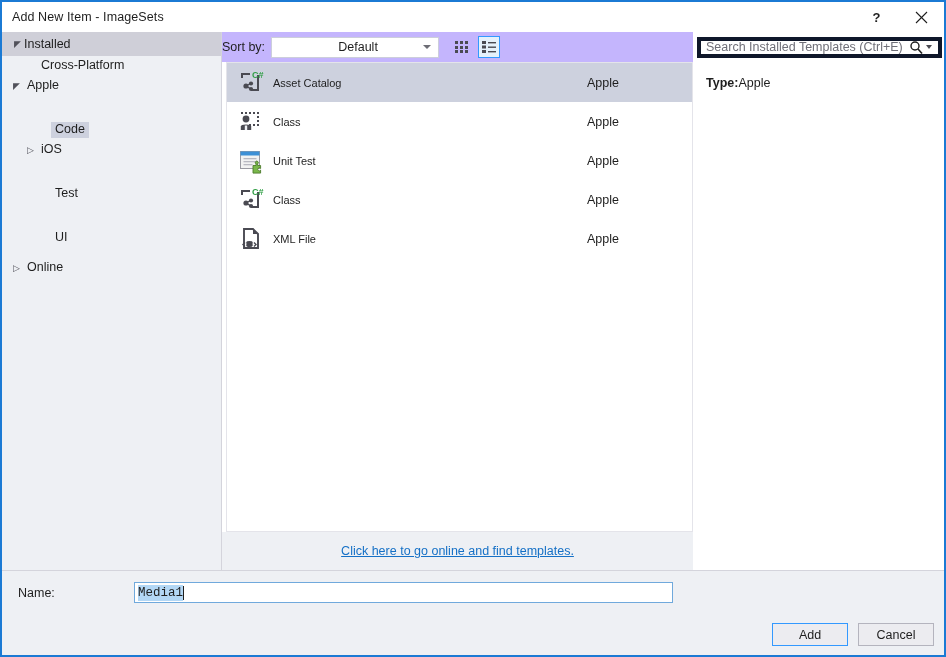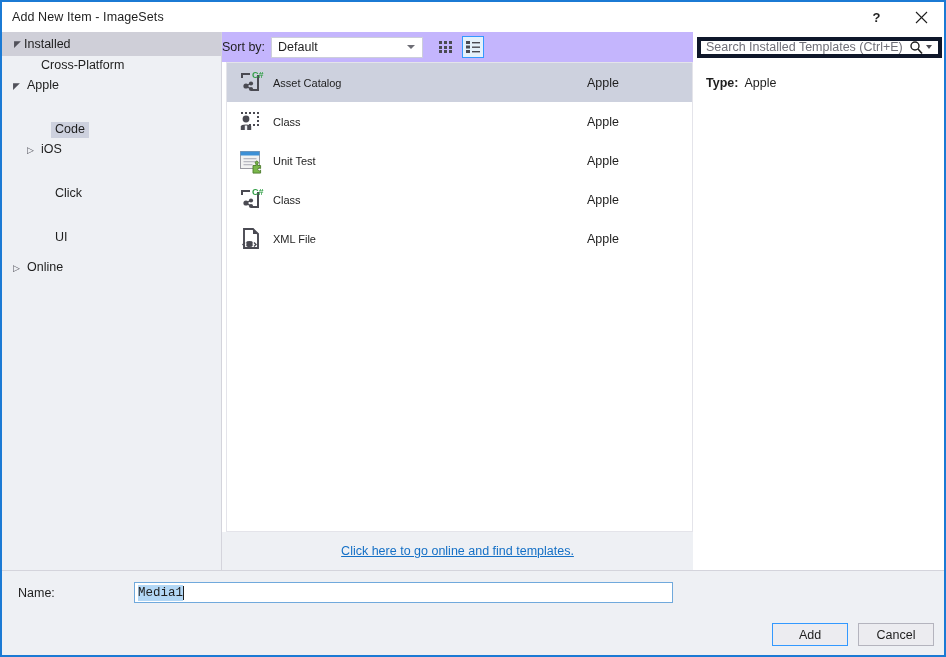--- a/index.html
+++ b/index.html
@@ -128,30 +128,31 @@
     display: flex;
     align-items: center;
     background: #c4b5fd;
   }
   .sortby-label {
     font-size: 12.5px;
     color: #1e1e1e;
     margin-right: 6px;
   }
   .combo {
-    width: 152px;
+    width: 168px;
     height: 21px;
     box-sizing: border-box;
     border: 1px solid #cccedb;
     background: #ffffff;
     display: flex;
     align-items: center;
     position: relative;
     font-size: 12.5px;
     color: #1e1e1e;
+    justify-content: center;
   }
   .combo .val { padding-left: 6px; }
   .combo .arrow {
     position: absolute;
     right: 7px;
     top: 50%;
     transform: translateY(-50%);
     width: 0; height: 0;
     border-left: 4px solid transparent;
     border-right: 4px solid transparent;
@@ -280,21 +281,20 @@
   }
   .details {
     padding: 14px 12px 0 12px;
     flex: 1;
   }
   .det-row {
     font-size: 12.5px;
     color: #1e1e1e;
     margin-bottom: 13px;
     display: flex;
-    gap: 6px;
   }
   .det-key { font-weight: bold; }
   .det-desc {
     font-size: 12.5px;
     color: #1e1e1e;
     line-height: 16px;
   }
 
   
   .bottom {
@@ -403,21 +403,21 @@
         <span class="lbl">Code</span>
       </div>
 
       <div class="tree-node indent-1">
         <span class="exp">▷</span>
         <span class="lbl">iOS</span>
       </div>
 
       <div class="tree-node indent-2">
         <span class="exp none">▸</span>
-        <span class="lbl">Click</span>
+        <span class="lbl">Test</span>
       </div>
 
       <div class="tree-node indent-2">
         <span class="exp none">▸</span>
         <span class="lbl">UI</span>
       </div>
 
       <div class="spacer-row"></div>
 
       <div class="tree-node indent-0">

